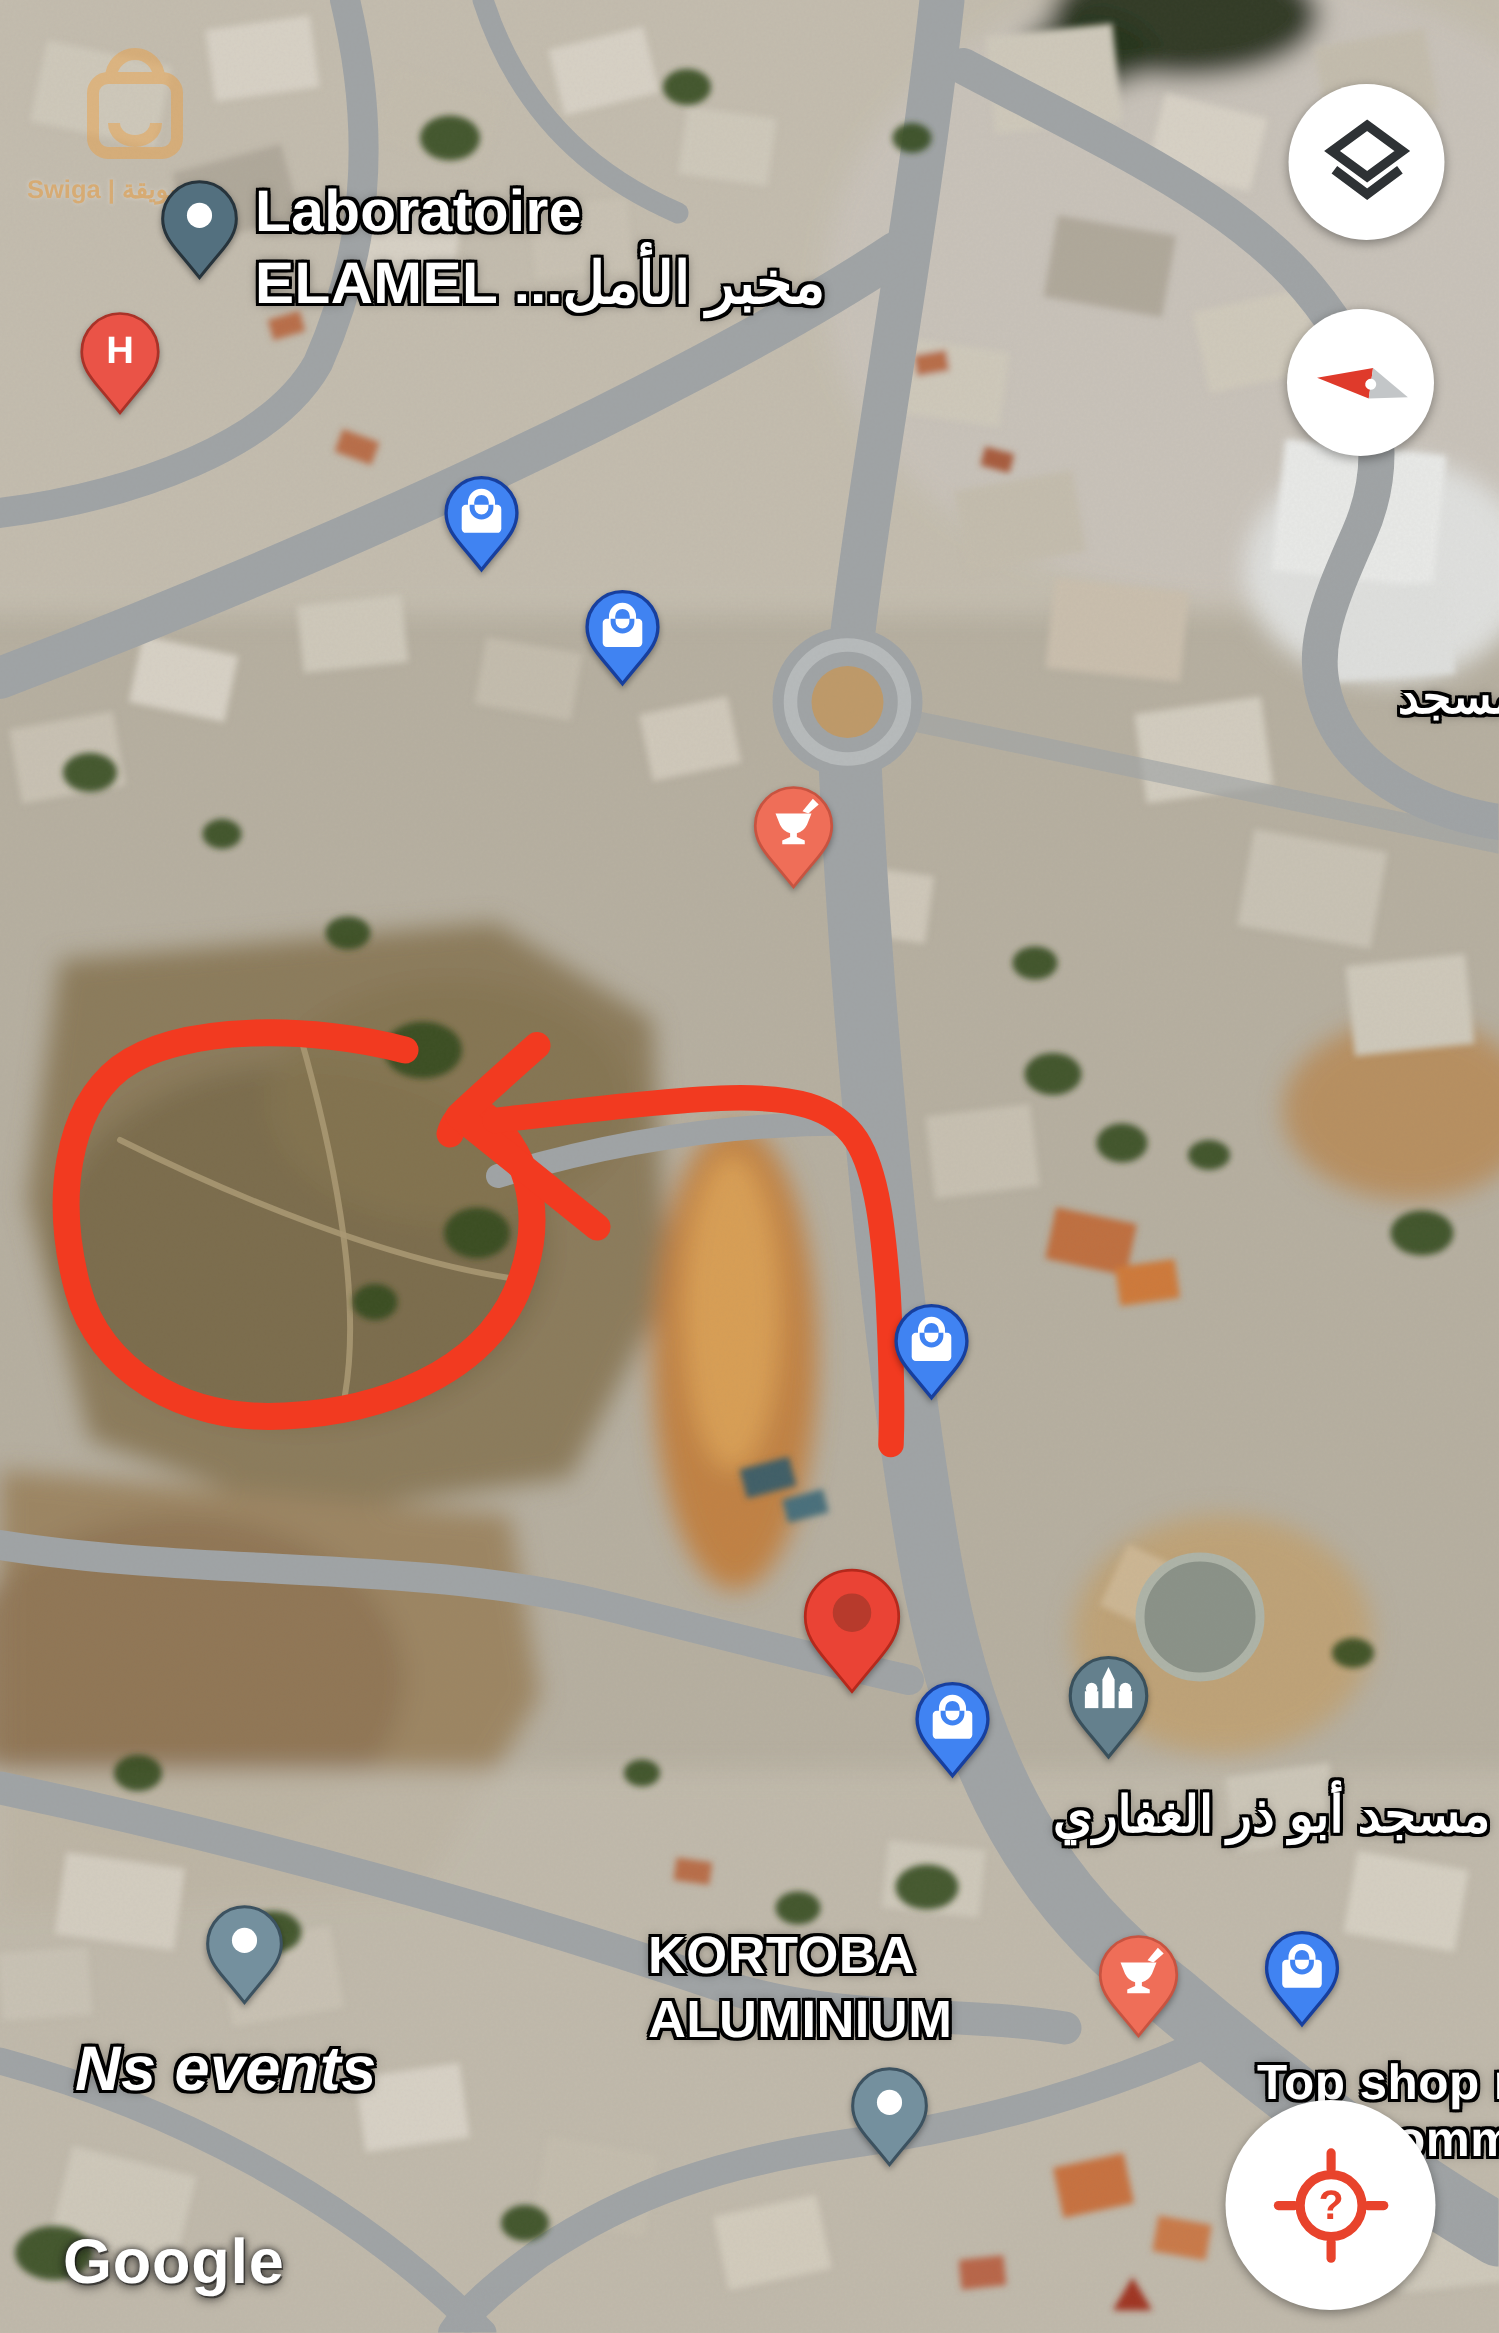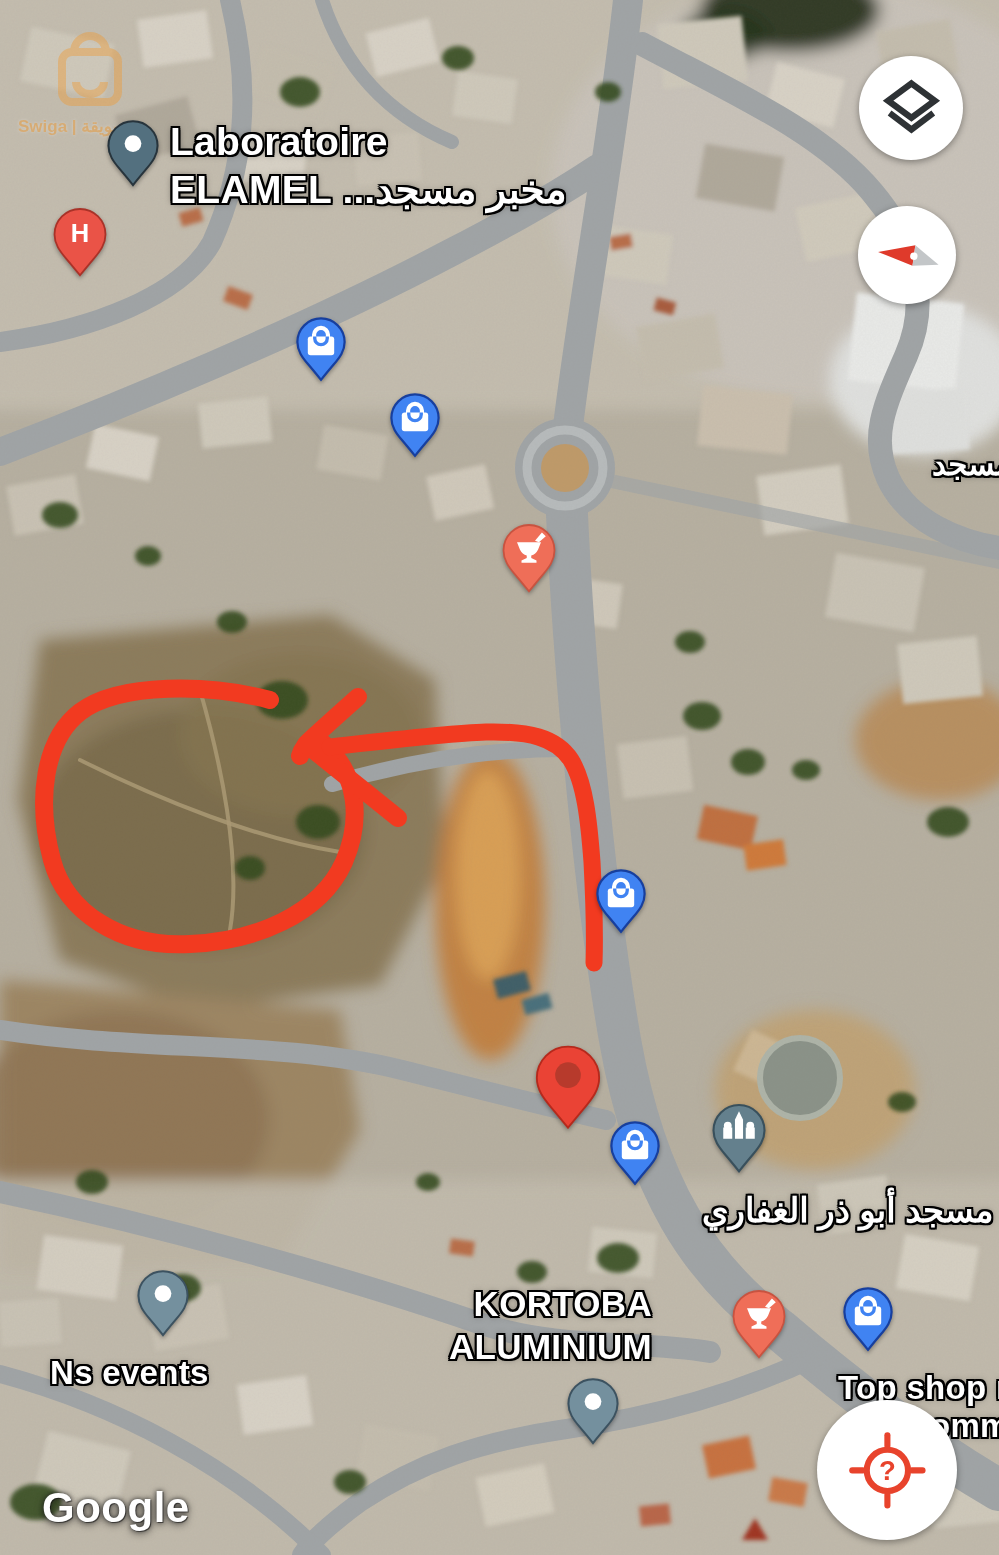--- a/index.html
+++ b/index.html
@@ -200,35 +200,35 @@
         <path d="M60 28 a16 16 0 0 1 32 0"></path>
         <path d="M62 58 a14 12 0 0 0 28 0"></path>
       </g>
     </svg>
     <span class="wm-text">Swiga | سويقة</span>
   </div>
 
   <div class="maplabel" style="left:170px;top:118px;font-size:39px;">
     <span>Laboratoire</span><br>
     <span>ELAMEL</span>
-    <span class="ar" dir="rtl">مخبر مسجد...</span>
+    <span class="ar" dir="rtl">مخبر الأمل...</span>
   </div>
 
 
   <div class="maplabel" style="left:932px;top:446px;font-size:31px;">مسجد</div>
 
 
   <div class="maplabel ar" dir="rtl" style="left:702px;top:1190px;font-size:34px;">مسجد أبو ذر الغفاري</div>
 
-  <div class="maplabel" style="left:432px;top:1283px;font-size:35px;width:220px;text-align:right;">
+  <div class="maplabel" style="left:432px;top:1283px;font-size:35px;width:220px;text-align:left;">
     <span>KORTOBA</span><br>
     <span>ALUMINIUM</span>
   </div>
 
-  <div class="maplabel" style="left:50px;top:1353px;font-size:33px;">Ns events</div>
+  <div class="maplabel" style="left:50px;top:1353px;font-size:42px;font-style:italic;">Ns events</div>
 
   <div class="maplabel" style="left:838px;top:1368px;font-size:33px;">Top shop m</div>
   <div class="maplabel" style="left:930px;top:1406px;font-size:33px;">omm</div>
 
   <div class="pin" style="left:107px;top:118px;width:52px;height:70px;">
     <svg viewBox="0 0 36 46">
       <path stroke="#27343c" stroke-width="1.4" d="M18 1C8.6 1 1 8.6 1 18c0 6.4 3.5 11 7.9 16.2C12.3 38.2 15.4 42 18 45.2c2.6-3.2 5.7-7 9.1-11C31.5 29 35 24.4 35 18 35 8.6 27.4 1 18 1z" fill="#53707F"></path>
       <circle cx="18" cy="16.5" r="5.8" fill="#fff"></circle>
     </svg>
   </div>

